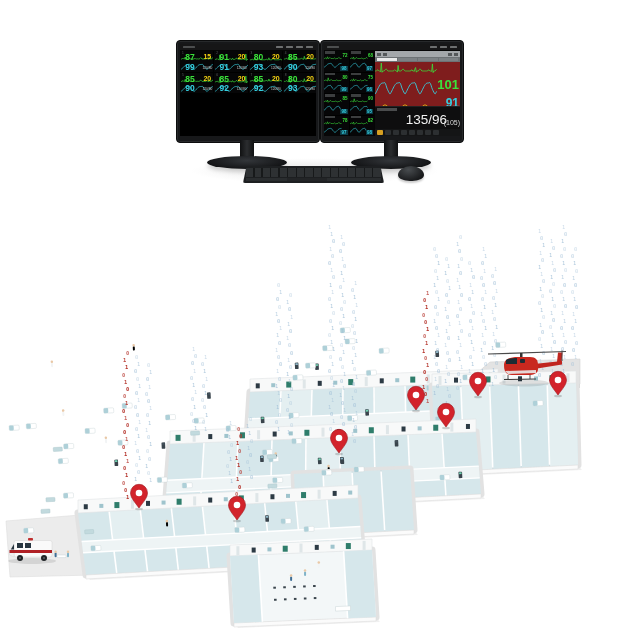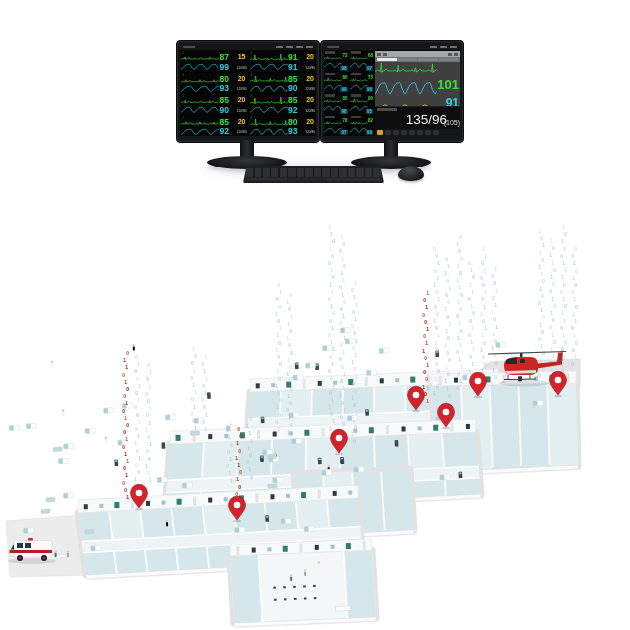--- a/index.html
+++ b/index.html
@@ -24,40 +24,40 @@
   .mouse{position:absolute;width:26px;height:15px;border-radius:50% 50% 45% 45%/60% 60% 40% 40%;
          background:radial-gradient(ellipse at 40% 25%,#484c4f,#17181a 75%);
          box-shadow:0 2px 2px rgba(0,0,0,.2);}
 
   
   .topbar{position:absolute;left:0;top:0;right:0;height:6px;background:#161617;display:flex;
           align-items:center;justify-content:flex-end;gap:3px;padding-right:3px;}
   .topbar .tb{width:7px;height:2.5px;background:#6d6f70;border-radius:.5px;}
   .topbar .tb.l{margin-right:auto;margin-left:3px;width:12px;background:#4c4e4f;}
   .tile-grid{position:absolute;left:0;top:7px;right:0;bottom:0;display:grid;
-             grid-template-columns:1fr 1fr;grid-template-rows:repeat(4,1fr);gap:1px;background:#000;}
+             grid-template-columns:1fr 1fr 1fr 1fr;grid-template-rows:repeat(4,1fr);gap:1px;background:#000;}
   .tile{position:relative;background:#060607;overflow:hidden;}
   .tile .bed{position:absolute;left:2px;top:0;font-size:3.2px;color:#5c5f60;line-height:4px;}
   .tile svg{position:absolute;left:1px;top:3px;}
   .tile .nums{position:absolute;right:1px;top:2px;bottom:1px;width:27px;}
   .hr{position:absolute;left:0;top:0;font-size:8.5px;font-weight:bold;color:#3be13b;line-height:8px;}
   .rr{position:absolute;right:1px;top:0;font-size:7px;font-weight:bold;color:#f5d312;line-height:8px;}
   .spo2{position:absolute;left:0;bottom:0;font-size:8.5px;font-weight:bold;color:#35cfe0;line-height:8px;}
   .nibp{position:absolute;right:0;bottom:1px;font-size:3.2px;color:#cfcfcf;}
 
   
   .mini-grid{position:absolute;left:0;top:7px;width:50px;bottom:0;display:grid;
              grid-template-columns:1fr 1fr;grid-template-rows:repeat(4,1fr);gap:1px;background:#000;}
   .mini{position:relative;background:#060607;overflow:hidden;}
   .mini .mlabel{position:absolute;left:1px;top:0;width:10px;height:2.5px;background:#3c3e3f;}
   .mini svg{position:absolute;left:0;top:3px;}
   .mini .mhr{position:absolute;right:1px;top:2px;font-size:4.5px;font-weight:bold;color:#3be13b;}
   .mini .mspo2{position:absolute;right:1px;bottom:1px;font-size:4.5px;font-weight:bold;color:#35cfe0;
                background:#0b3a46;padding:0 1px;}
-  .detail{position:absolute;left:51px;top:7px;right:0;bottom:0;background:#404040;}
+  .detail{position:absolute;left:51px;top:7px;right:0;bottom:0;background:#7f1d1d;}
   .dtoolbar{position:absolute;left:0;top:0;right:0;height:6px;background:#a3a7aa;display:flex;
             align-items:center;gap:2px;padding:0 2px;}
   .dtoolbar .ic{width:4px;height:3px;background:#54585a;}
   .dtoolbar .ic.r{margin-left:auto;}
   .dtabs{position:absolute;left:0;top:6px;right:0;height:5px;background:#6d7275;display:flex;gap:1px;padding:0 2px;}
   .dtabs .tab{flex:1;background:#7d8285;margin:1px 0;}
   .dtabs .tab.active{background:#e9eaea;}
   .dwaves{position:absolute;left:0;top:12px;right:0;bottom:0;}
   .dval{position:absolute;right:1px;font-weight:bold;}
   .dv-hr{top:14px;font-size:13px;color:#3be13b;}

